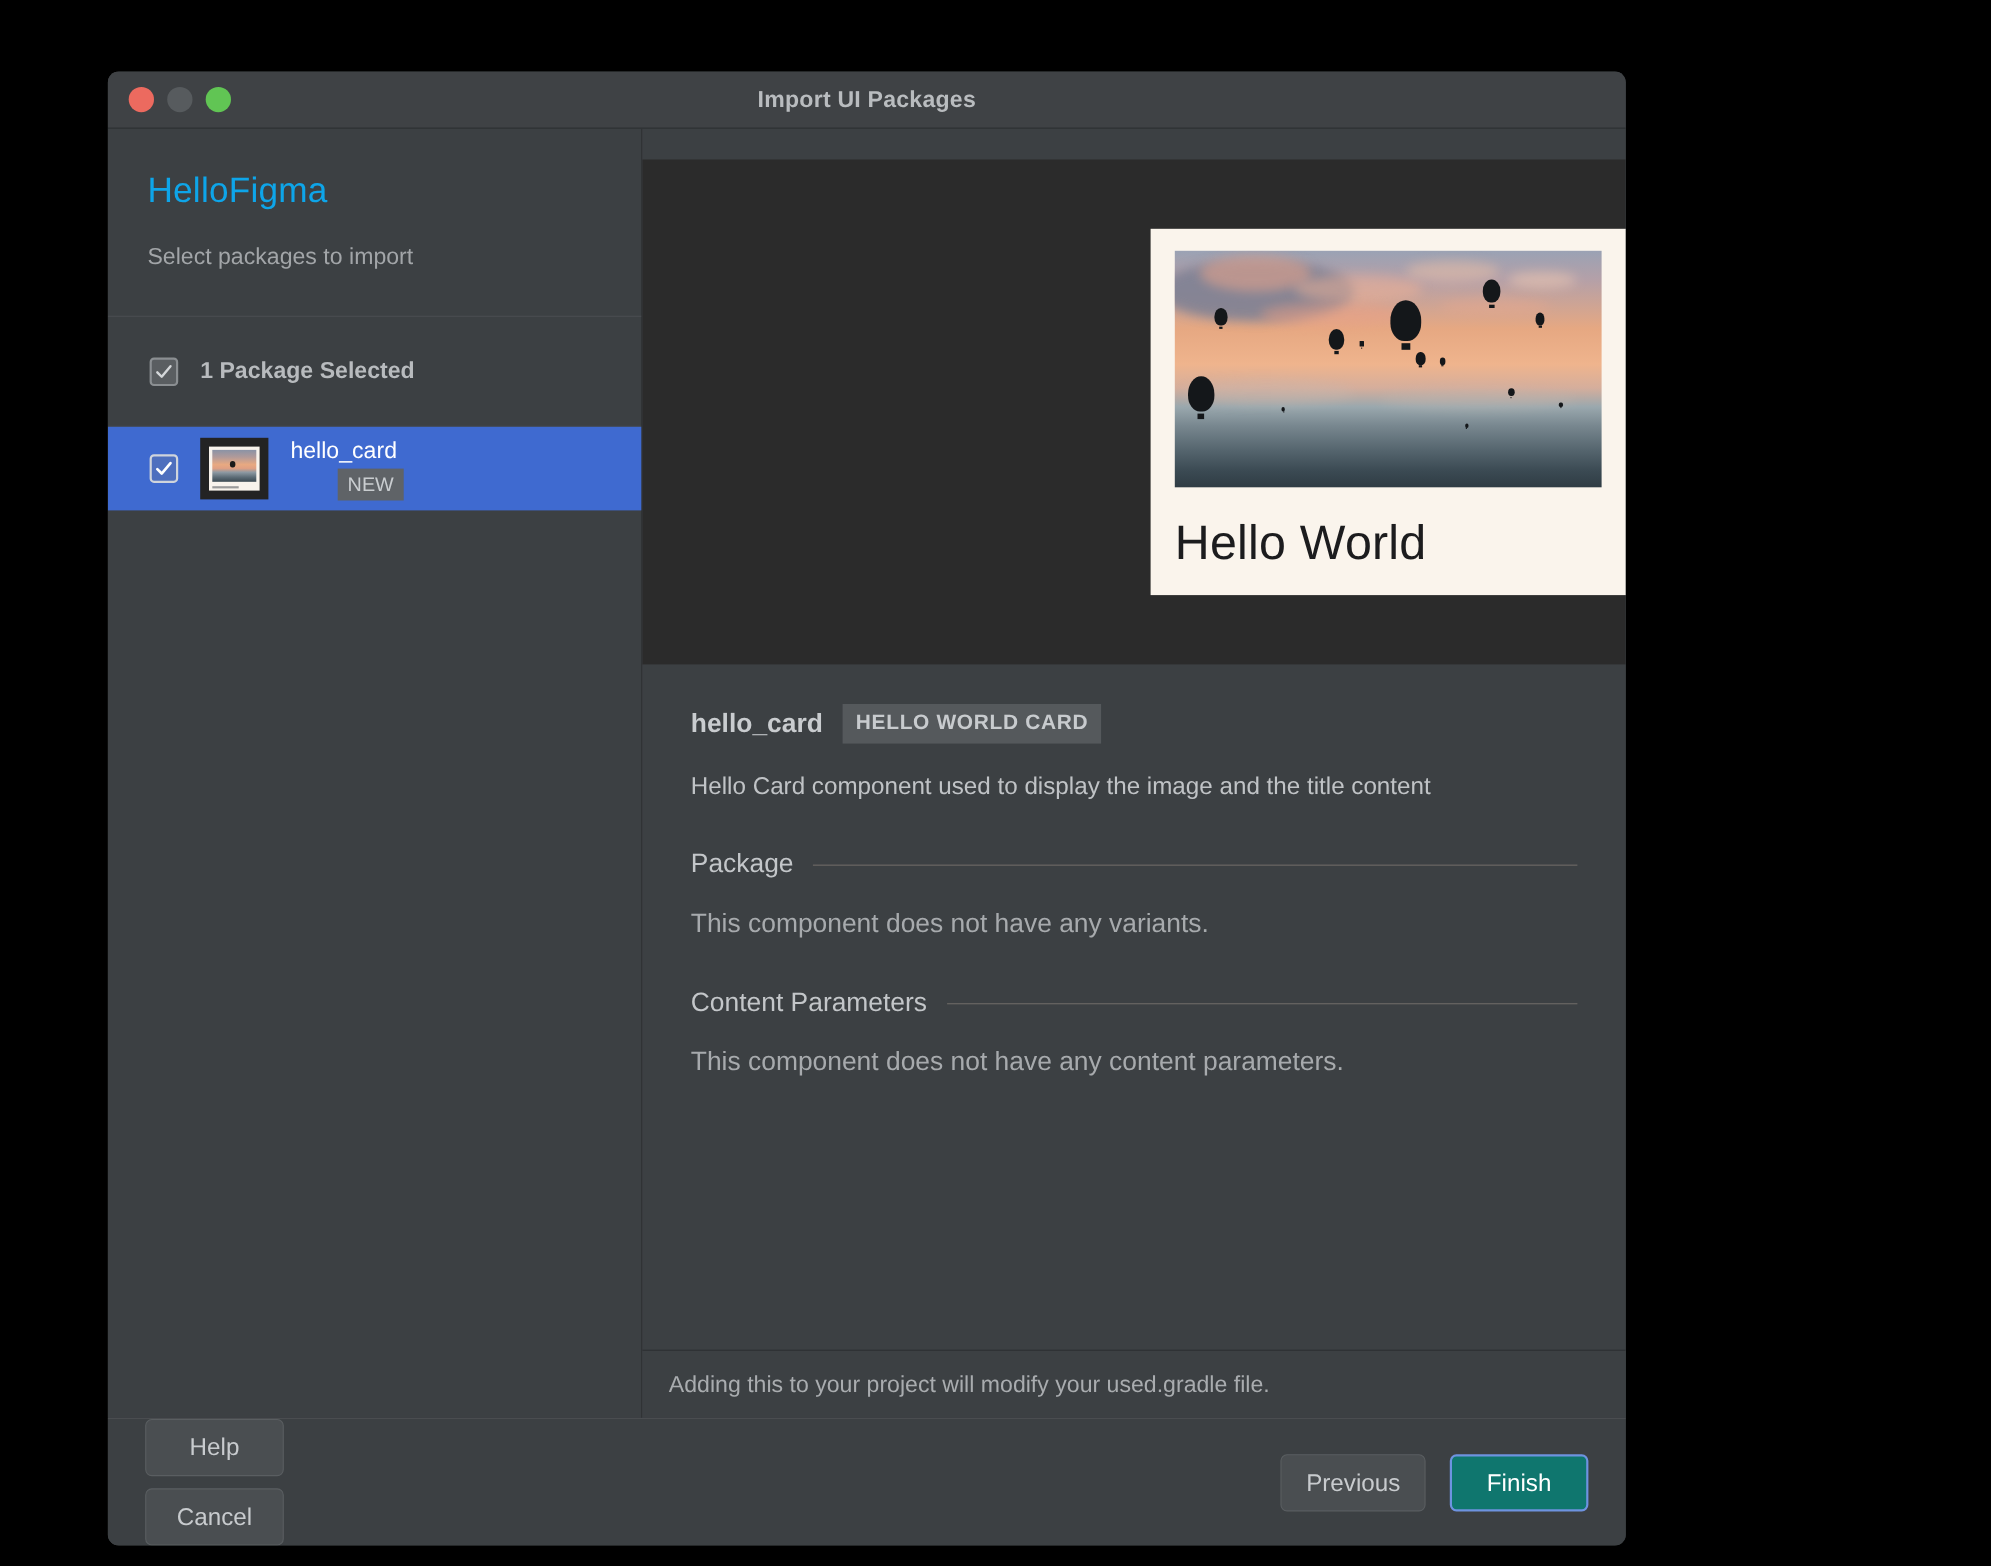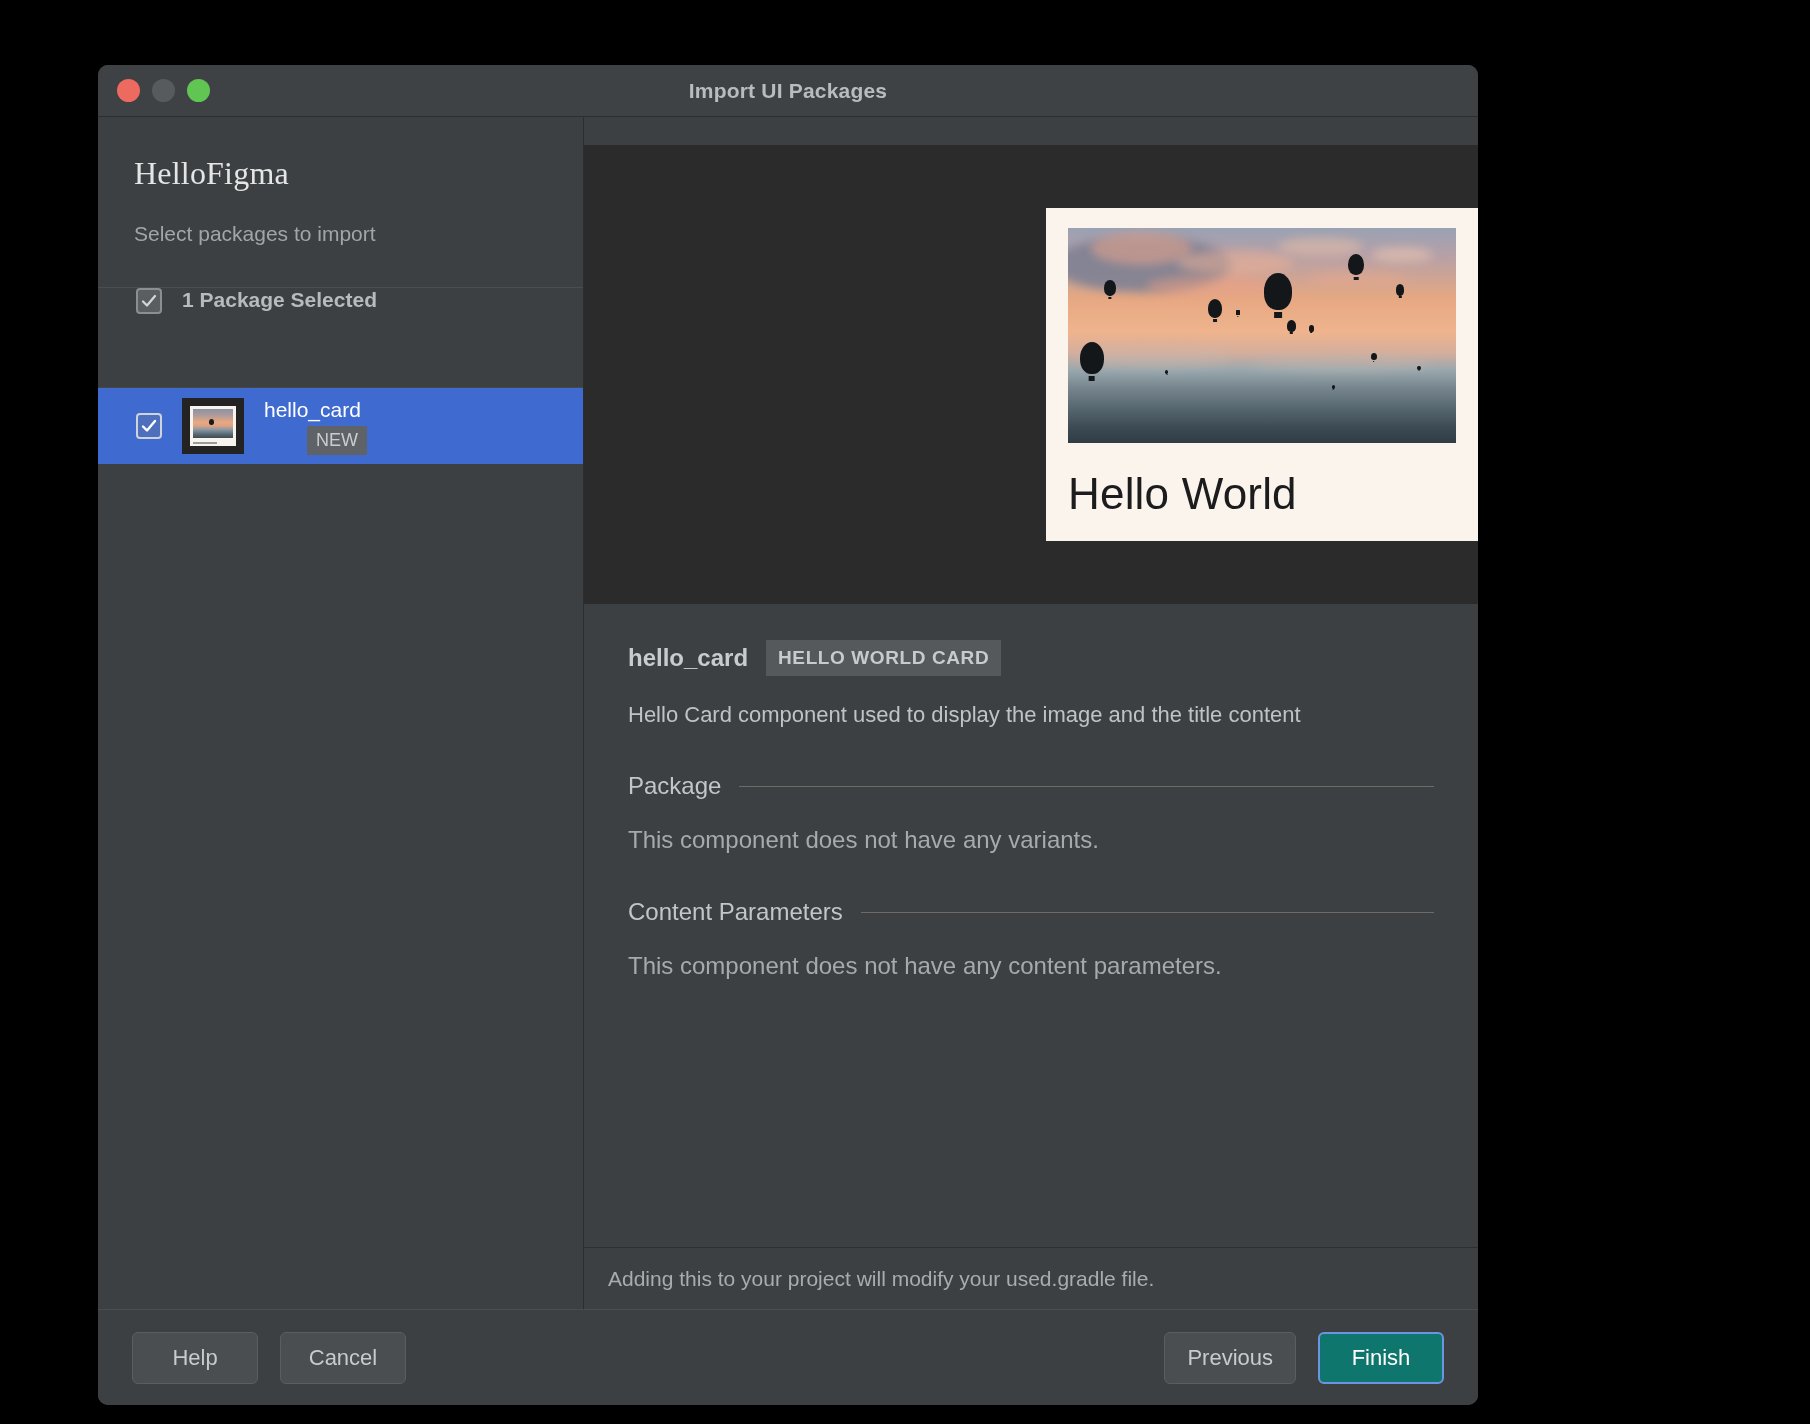--- a/index.html
+++ b/index.html
@@ -47,25 +47,25 @@
   .body { flex: 1; display: flex; min-height: 0; }
 
   
   .sidebar {
     width: 486px; flex: 0 0 486px;
     background: #3c4043;
     border-right: 1px solid #2b2e30;
     display: flex; flex-direction: column;
   }
   .sidebar-head { padding: 38px 36px 0 36px; height: 171px; border-bottom: 1px solid #4b4e51; }
-  .project-name { font-size: 32px; color: #e5e5e5; font-weight: normal; letter-spacing: 0.2px; font-family: Liberation Serif, serif; }
+  .project-name { font-size: 32px; color: #0ea5e9; font-weight: normal; letter-spacing: 0.2px; }
   .project-sub { margin-top: 30px; font-size: 21px; color: #a2a5a8; }
 
   .select-all-row {
-    height: 100px; display: flex; 
+    height: 100px; display: flex; align-items: center;
     padding-left: 38px; gap: 20px;
     border-bottom: 1px solid #46494c;
   }
   .chk {
     width: 26px; height: 26px; flex: 0 0 26px;
     border: 2px solid #8b8f92; border-radius: 4px;
     background: #5a5e61;
     display: flex; align-items: center; justify-content: center;
     color: #d4d7d9; font-size: 19px; line-height: 1;
   }
@@ -189,21 +189,21 @@
   }
 
   
   .footer {
     flex: 0 0 96px;
     background: #3c4043;
     border-top: 1px solid #4a4d50;
     display: flex; align-items: center;
     padding: 0 34px;
   }
-  .footer-left { display: flex; gap: 22px; }
+  .footer-left { display: flex; gap: 11px; flex-direction: column; }
   .footer-right { margin-left: auto; display: flex; gap: 22px; }
   .btn {
     min-width: 126px; height: 52px;
     padding: 0 22px;
     border-radius: 6px;
     border: 1px solid #5a5e61;
     background: #4a4e51;
     color: #c8cbce; font-size: 22px;
     display: flex; align-items: center; justify-content: center;
     cursor: pointer;

